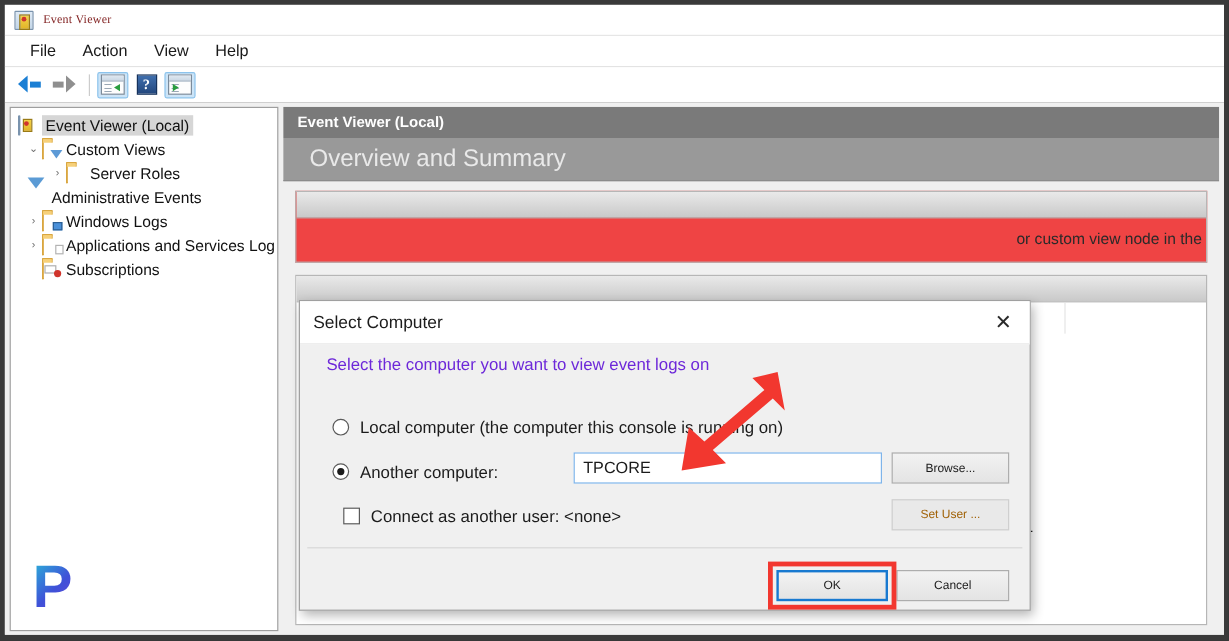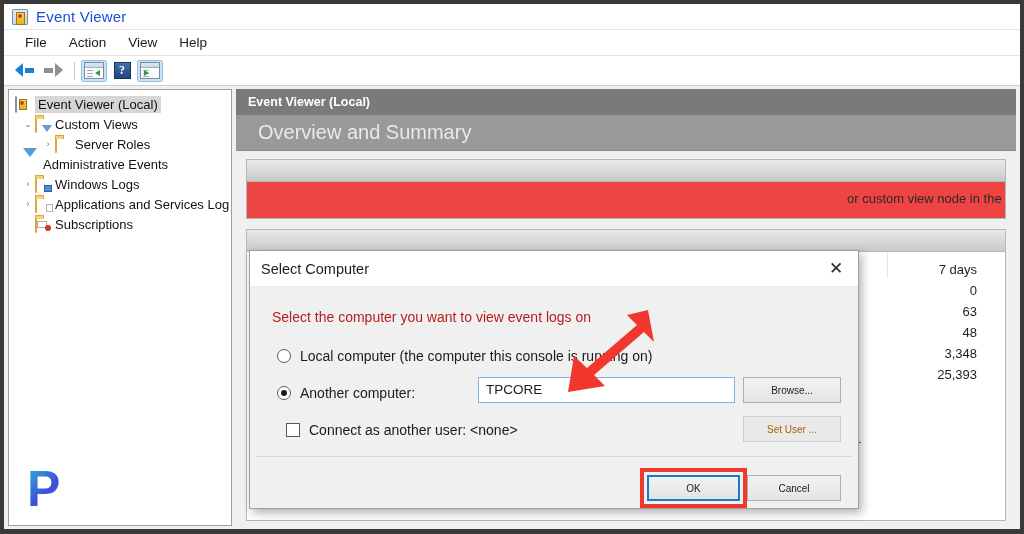--- a/index.html
+++ b/index.html
@@ -33,23 +33,24 @@
     background: #ffffff;
     border-bottom: 1px solid #e6e6e6;
     display: flex; align-items: center;
   }
   #titlebar .tb-icon {
     margin-left: 8px; width: 16px; height: 16px;
     position: relative; flex: none;
   }
   #titlebar .tb-text {
     margin-left: 8px;
-    font-size: 15px;
-    color: #1d4ed8;
+    font-size: 10px;
+    color: #7f1d1d;
     letter-spacing: .2px;
+    font-family: Liberation Serif, serif;
   }
 
   
   .evicon {
     width: 16px; height: 16px;
     background: linear-gradient(#dfeaf5,#c3d6e8);
     border: 1px solid #7a93ad;
     border-radius: 1px;
     position: relative;
   }
@@ -297,22 +298,22 @@
   #dlg-close {
     margin-left:auto; width:44px; height:36px;
     display:flex; align-items:center; justify-content:center;
     font-size:17px; color:#2a2a2a; cursor:default;
     font-family:"Liberation Sans", sans-serif;
   }
 
   #dlg-body { position:relative; height:222px; }
 
   .dlg-intro {
-    position:absolute; left:22px; top:22px;
-    font-size:14px; color:#b91c1c;
+    position:absolute; left:22px; top:8px;
+    font-size:14px; color:#6d28d9;
   }
 
   .opt {
     position:absolute; display:flex; align-items:center;
     font-size:14px; color:#1b1b1b;
   }
   .radio {
     width:14px;height:14px;border-radius:50%;
     border:1px solid #5a5a5a; background:#fff;
     margin-right:9px; flex:none; position:relative;
@@ -510,29 +511,20 @@
               <span>Audit Success</span>
             </span>
             <span class="c c1">-</span>
             <span class="c c2">-</span>
             <span class="c c3">-</span>
             <span class="c c4">701</span>
             <span class="c c5">701</span>
           </div>
         </div>
 
-        <div id="rightcol">
-          <div style="height:29px"></div>
-          <div>7 days</div>
-          <div>0</div>
-          <div>63</div>
-          <div>48</div>
-          <div>3,348</div>
-          <div>25,393</div>
-        </div>
         <div class="colsep" style="left:640px;top:22px;height:26px"></div>
       </div>
     </div>
 
     <div id="dialog">
       <div id="dlg-title">
         <div class="t">Select Computer</div>
         <div id="dlg-close">✕</div>
       </div>
 

